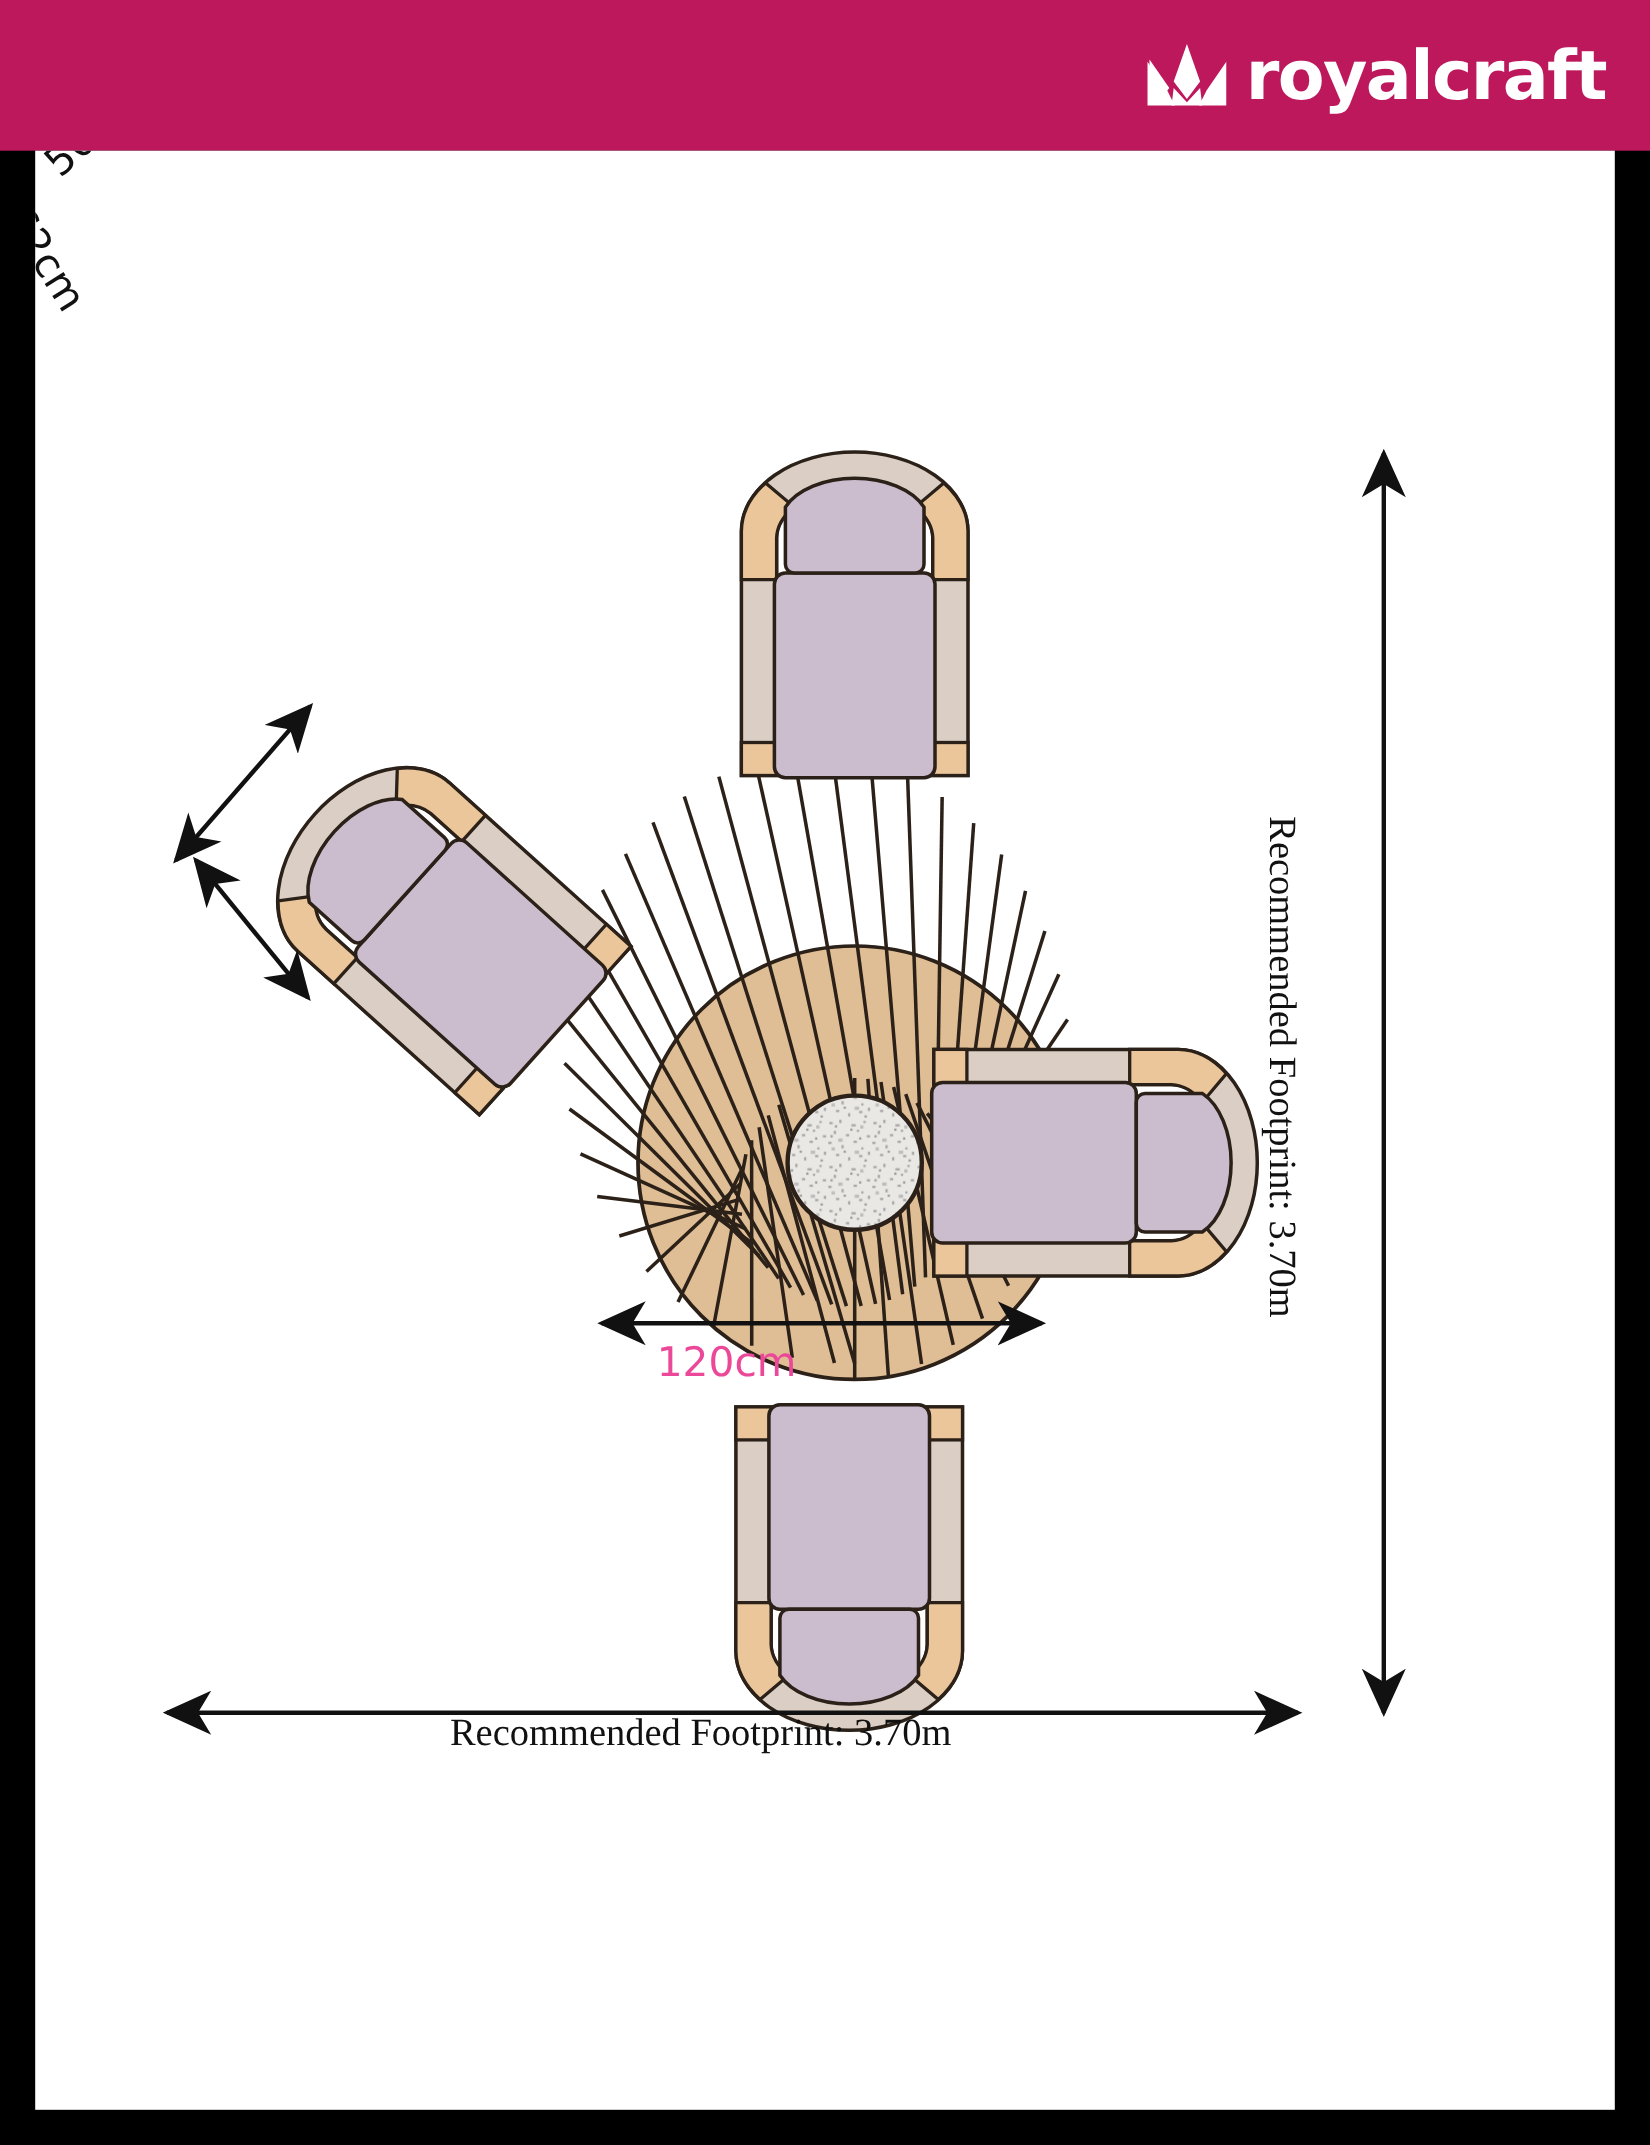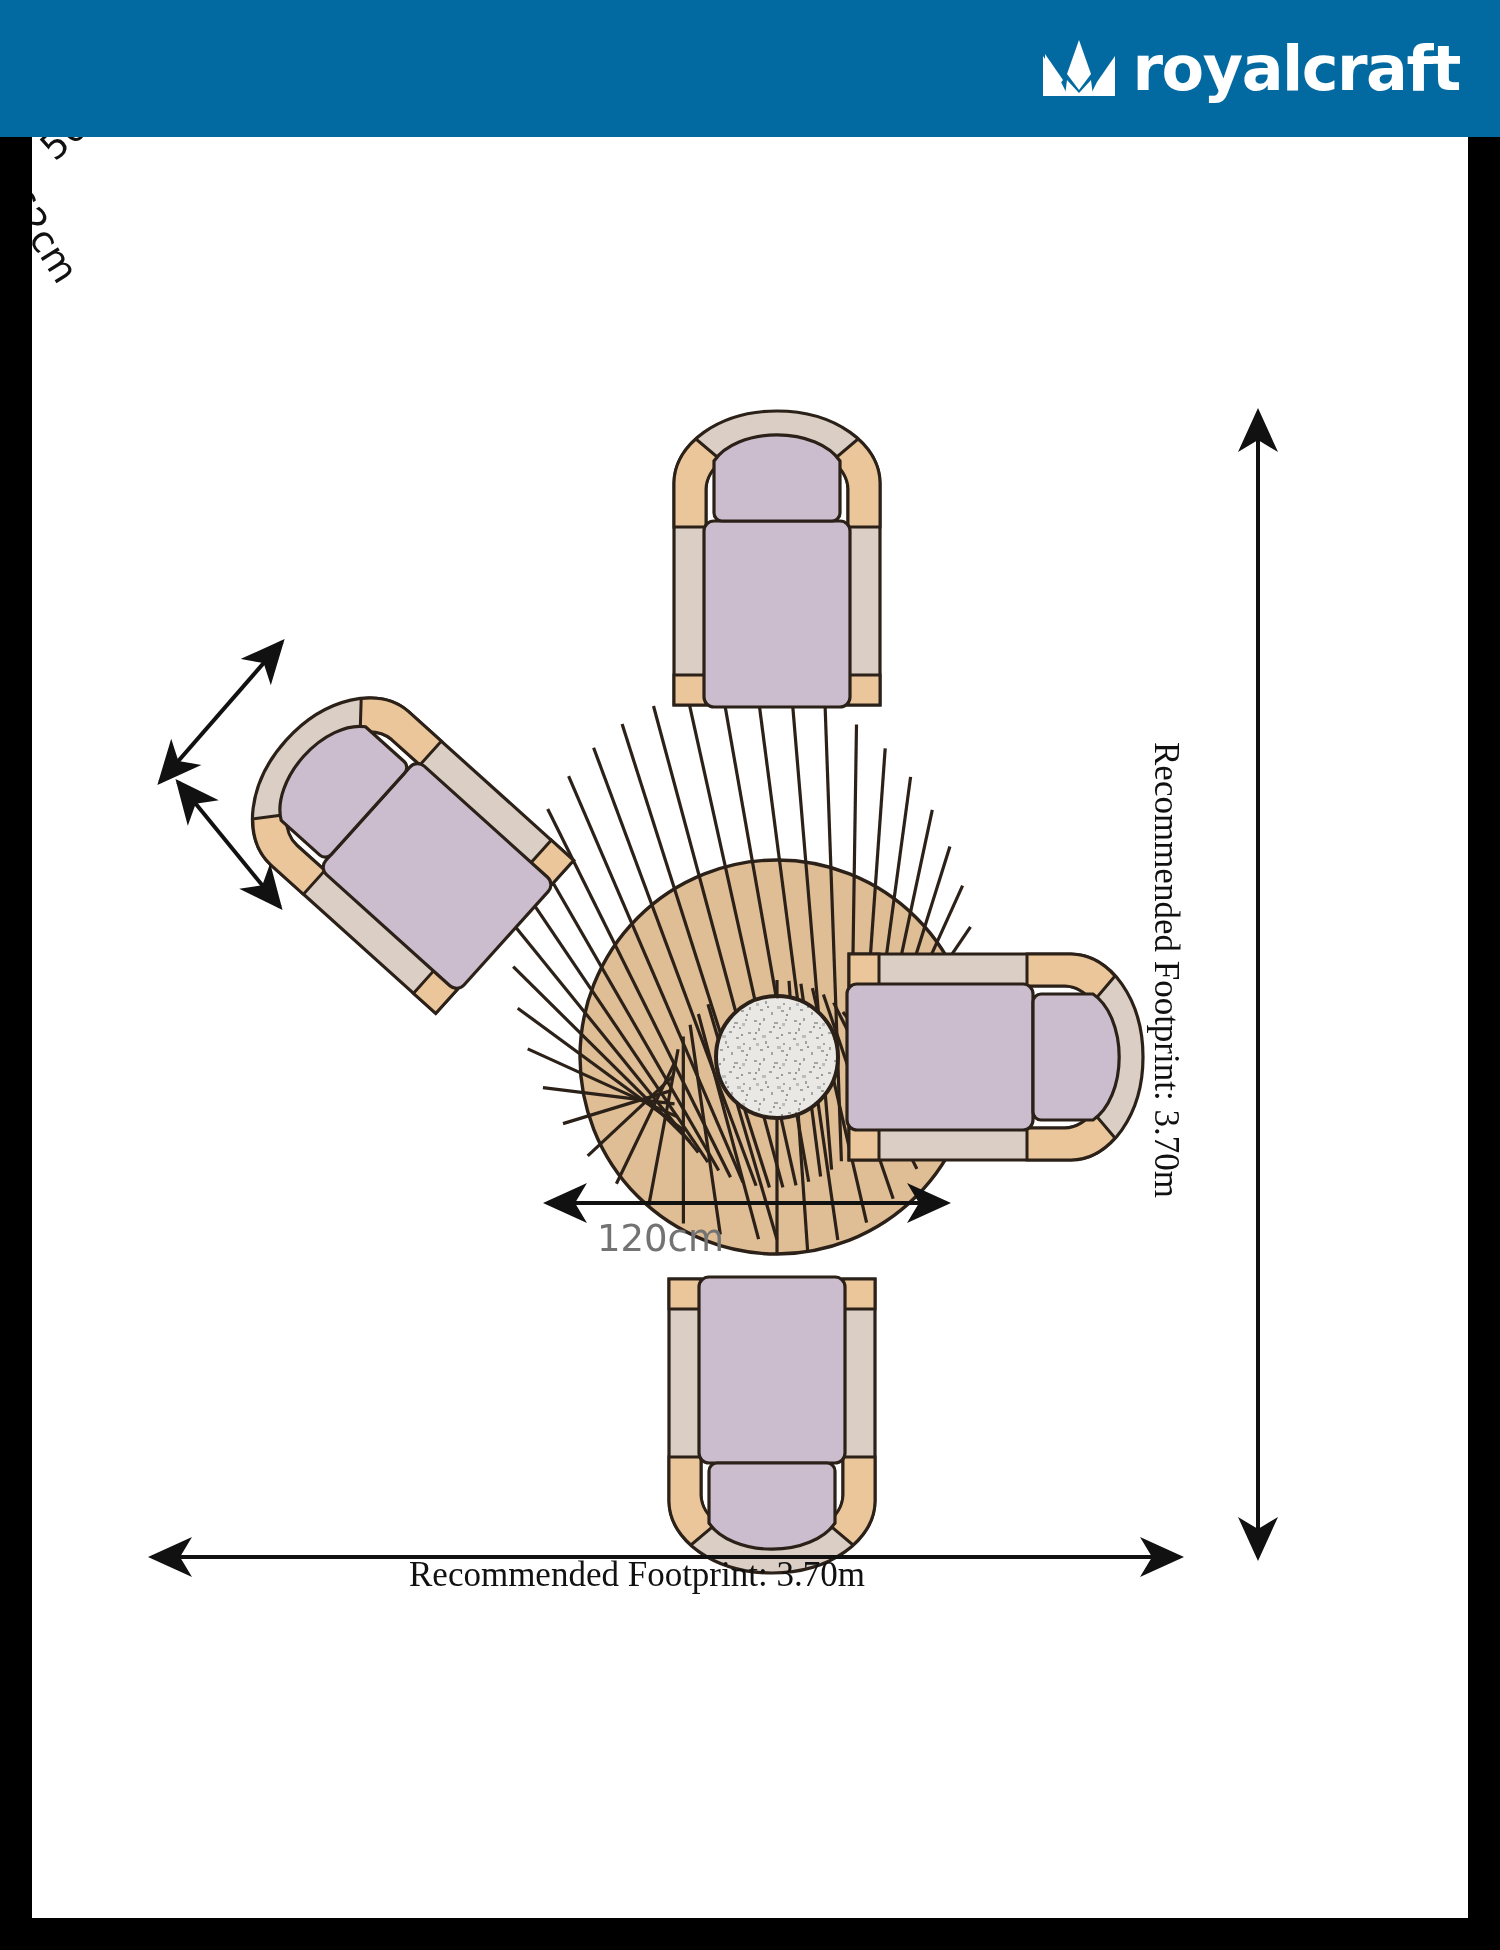--- a/index.html
+++ b/index.html
@@ -19,21 +19,21 @@
     position: absolute;
     inset: 0;
     background: #000000;
   }
 
   
   #header {
     position: absolute;
     left: 0; top: 0;
     width: 1500px; height: 137px;
-    background: #0369a1;
+    background: #be185d;
     display: flex;
     align-items: center;
     justify-content: flex-end;
     padding-right: 40px;
   }
   #logo-group {
     display: flex;
     align-items: center;
     gap: 18px;
   }
@@ -58,21 +58,21 @@
 
   
 
   
   #diagram { position: absolute; left: 0; top: 0; }
 
   .dim-label-h {
     position: absolute;
     font-family: "DejaVu Sans", sans-serif;
     font-size: 37px;
-    color: #737373;
+    color: #ec4899;
     white-space: nowrap;
   }
   .dim-label-serif {
     position: absolute;
     font-family: "Liberation Serif", serif;
     font-size: 35px;
     color: #111111;
     white-space: nowrap;
   }
   #label-120cm {

